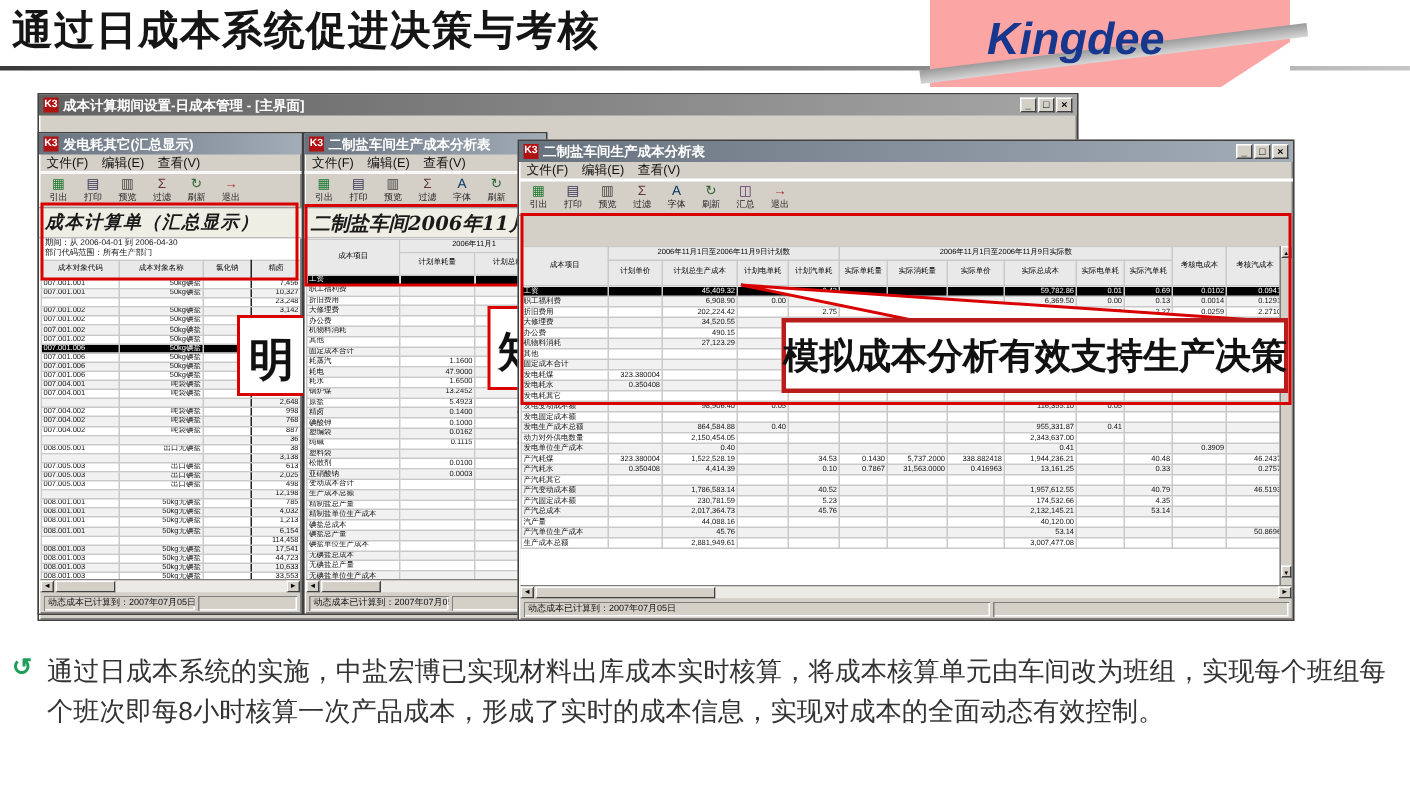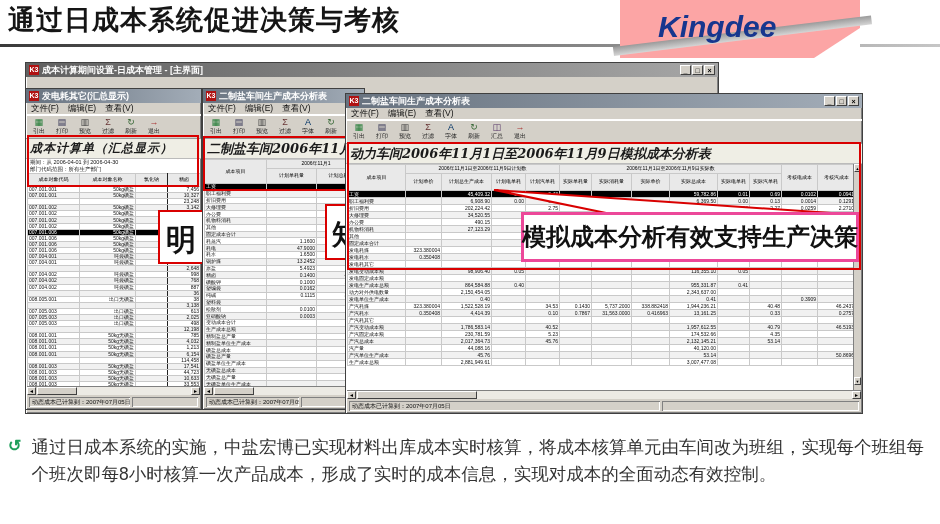--- a/index.html
+++ b/index.html
@@ -80,21 +80,21 @@
             display:flex; gap:2px; align-items:center; padding:1px 2px; }
   .status .pane { height:10px; box-shadow:inset 1px 1px 0 #808080, inset -1px -1px 0 #fff;
                   font-size:6px; line-height:10px; padding:0 3px; color:#111;
                   white-space:nowrap; overflow:hidden; }
   .status .p1 { flex:1.6; } .status .p2 { flex:1; }
 
   .redframe { position:absolute; border:2px solid #d90000; z-index:6; pointer-events:none; }
   .callout-frag { position:absolute; background:#fff; border:2.5px solid #d90000;
                   font-weight:bold; color:#111; overflow:hidden; }
   #callout-main { position:absolute; left:175px; top:118px; width:338px; height:50px;
-                  background:#fff; border:3px solid #ec4899; display:flex; align-items:center;
+                  background:#fff; border:3px solid #b91c1c; display:flex; align-items:center;
                   justify-content:center; font-size:24px; font-weight:bold; color:#111;
                   z-index:8; white-space:nowrap; }
   #callout-arrow { position:absolute; left:140px; top:88px; z-index:7; }
 
   
   #win-main  { left:0; top:0; width:694px; height:352px; z-index:0; }
   #win-main .titlebar { background:linear-gradient(90deg,#616161,#a6a6a6); }
   #win-left  { left:0; top:26px; width:177px; height:322px; z-index:1; }
   #frag-left { left:133px; top:148px; width:50px; height:54px; z-index:2; font-size:30px;
                padding:8px 0 0 6px; }
@@ -678,21 +678,20 @@
           </span>
           <span class="tbtn">
             <span class="tico" style="color: rgb(85, 51, 102);">◫</span>
             <span>汇总</span>
           </span>
           <span class="tbtn">
             <span class="tico" style="color: rgb(170, 51, 51);">→</span>
             <span>退出</span>
           </span>
         </div>
-      <div class="heading fancy">动力车间2006年11月1日至2006年11月9日模拟成本分析表</div>
       <div class="tablebox" style="top:70px; right:9px; height:229px;">
           <table class="t-right">
             <colgroup>
               <col style="width:58px">
               <col style="width:36px">
               <col style="width:50px">
               <col style="width:34px">
               <col style="width:34px">
               <col style="width:32px">
               <col style="width:40px">

